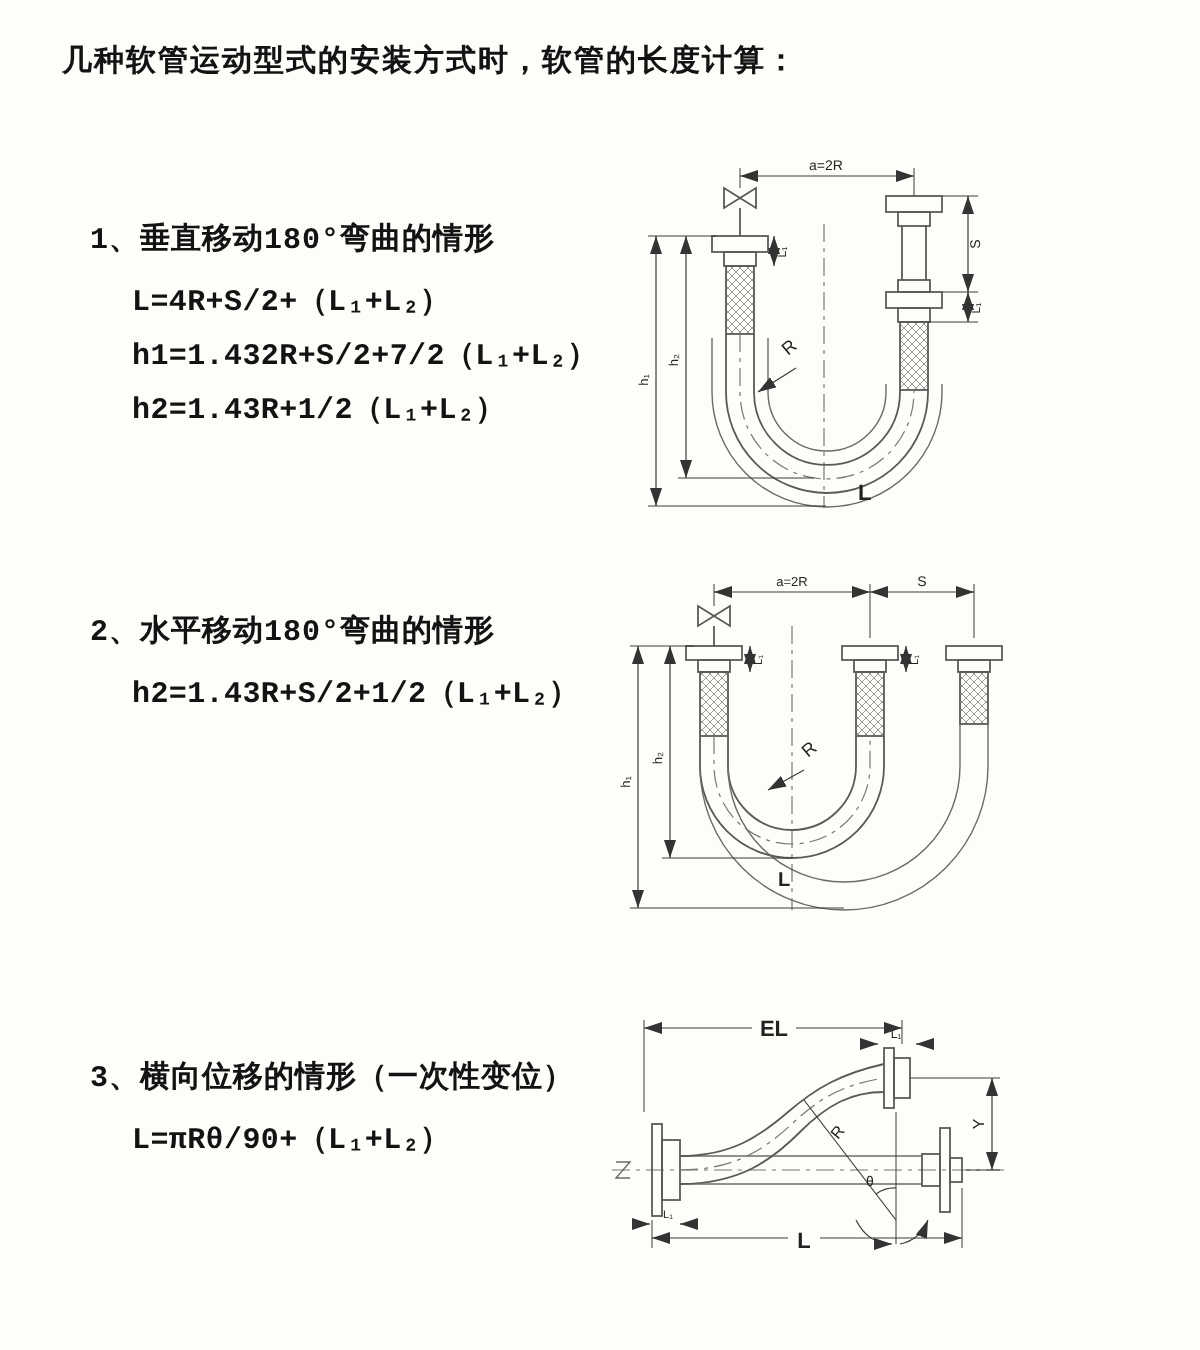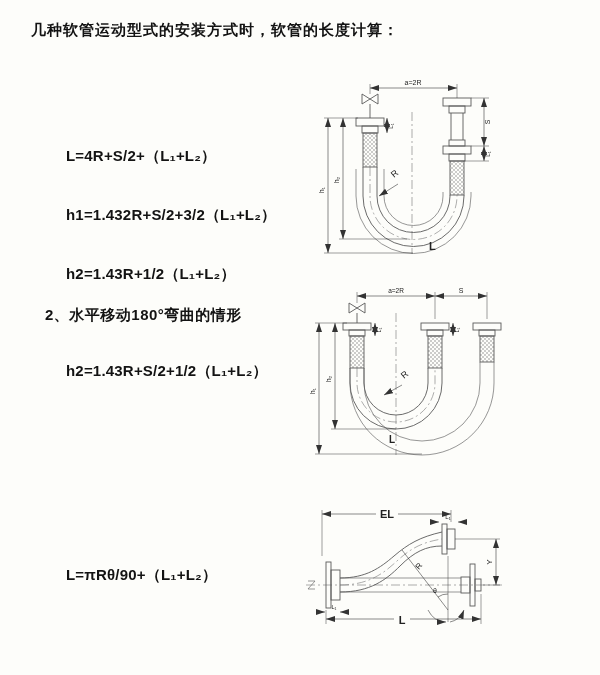--- a/index.html
+++ b/index.html
@@ -1,58 +1,60 @@
 <!DOCTYPE html>
 <html><head>
 <meta charset="utf-8">
 <style>
   html,body{margin:0;padding:0;}
   body{
     width:600px;height:675px;position:relative;overflow:hidden;
     background:#fdfdfa;color:#131313;
     font-family:"Liberation Sans","DejaVu Sans",sans-serif;
   }
-  .abs{position:absolute;}
+  .abs{position:absolute;font-family:Liberation Mono, monospace;}
   .page-title{left:31px;top:21px;font-size:15px;font-weight:700;letter-spacing:1px;}
   .section{width:270px;}
   .sec1{left:45px;top:110px;}
   .sec2{left:45px;top:306px;}
   .sec3{left:45px;top:529px;}
   .section h3{margin:0 0 9px 0;font-size:15px;font-weight:700;letter-spacing:.5px;}
-  .formula{margin-left:21px;font-size:15px;font-weight:600;line-height:27px;letter-spacing:.2px;white-space:nowrap;margin-top:32px;}
+  .formula{margin-left:21px;font-size:15px;font-weight:600;line-height:27px;letter-spacing:.2px;white-space:nowrap;}
   .diagram{position:absolute;}
   .d1{left:312px;top:72px;}
   .d2{left:305px;top:283px;}
   .d3{left:298px;top:498px;text-align:right;}
   svg{display:block;}
   svg text{font-family:"Liberation Sans","DejaVu Sans",sans-serif;fill:#222;}
   .geo{stroke:#5a5a5a;stroke-width:.9;fill:none;}
   .geo-thin{stroke:#6a6a6a;stroke-width:.7;fill:none;}
   .cl{stroke:#777;stroke-width:.6;fill:none;stroke-dasharray:9 3 2 3;}
   .dim{stroke:#3c3c3c;stroke-width:.6;fill:none;}
   .ext{stroke:#3c3c3c;stroke-width:.5;fill:none;}
   .braid{stroke:#5a5a5a;stroke-width:.9;}
 </style>
 </head>
 <body>
 
 <div class="abs page-title">几种软管运动型式的安装方式时，软管的长度计算：</div>
 
 <div class="abs section sec1">
+  <h3>1、垂直移动180°弯曲的情形</h3>
   <div class="formula">L=4R+S/2+（L₁+L₂）</div>
-  <div class="formula">h1=1.432R+S/2+3/2（L₁+L₂）</div>
+  <div class="formula">h1=1.432R+S/2+7/2（L₁+L₂）</div>
   <div class="formula">h2=1.43R+1/2（L₁+L₂）</div>
 </div>
 
 <div class="abs section sec2">
   <h3>2、水平移动180°弯曲的情形</h3>
   <div class="formula">h2=1.43R+S/2+1/2（L₁+L₂）</div>
 </div>
 
 <div class="abs section sec3">
+  <h3>3、横向位移的情形（一次性变位）</h3>
   <div class="formula">L=πRθ/90+（L₁+L₂）</div>
 </div>
 
 <div class="diagram d1">
 <svg width="286" height="186" viewBox="0 0 286 186">
   <defs>
     <marker id="ar1" markerWidth="12" markerHeight="8" refX="9" refY="3" orient="auto-start-reverse" markerUnits="userSpaceOnUse">
       <path d="M0,0 L9,3 L0,6 Z" fill="#333"></path>
     </marker>
     <pattern id="hz1" width="4" height="4" patternUnits="userSpaceOnUse">

